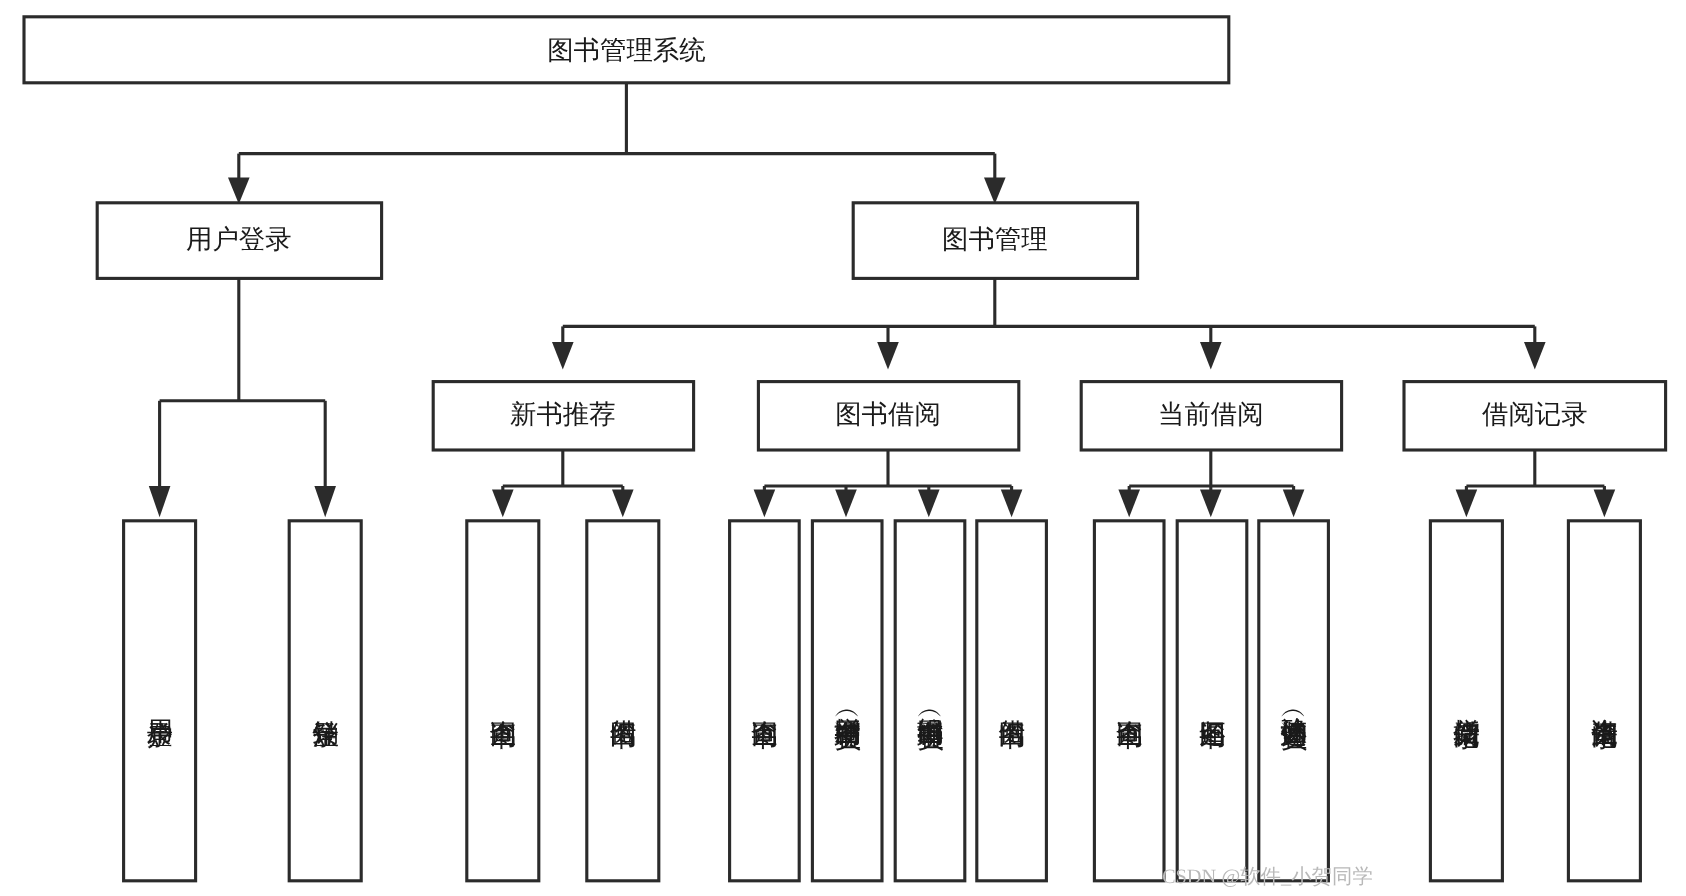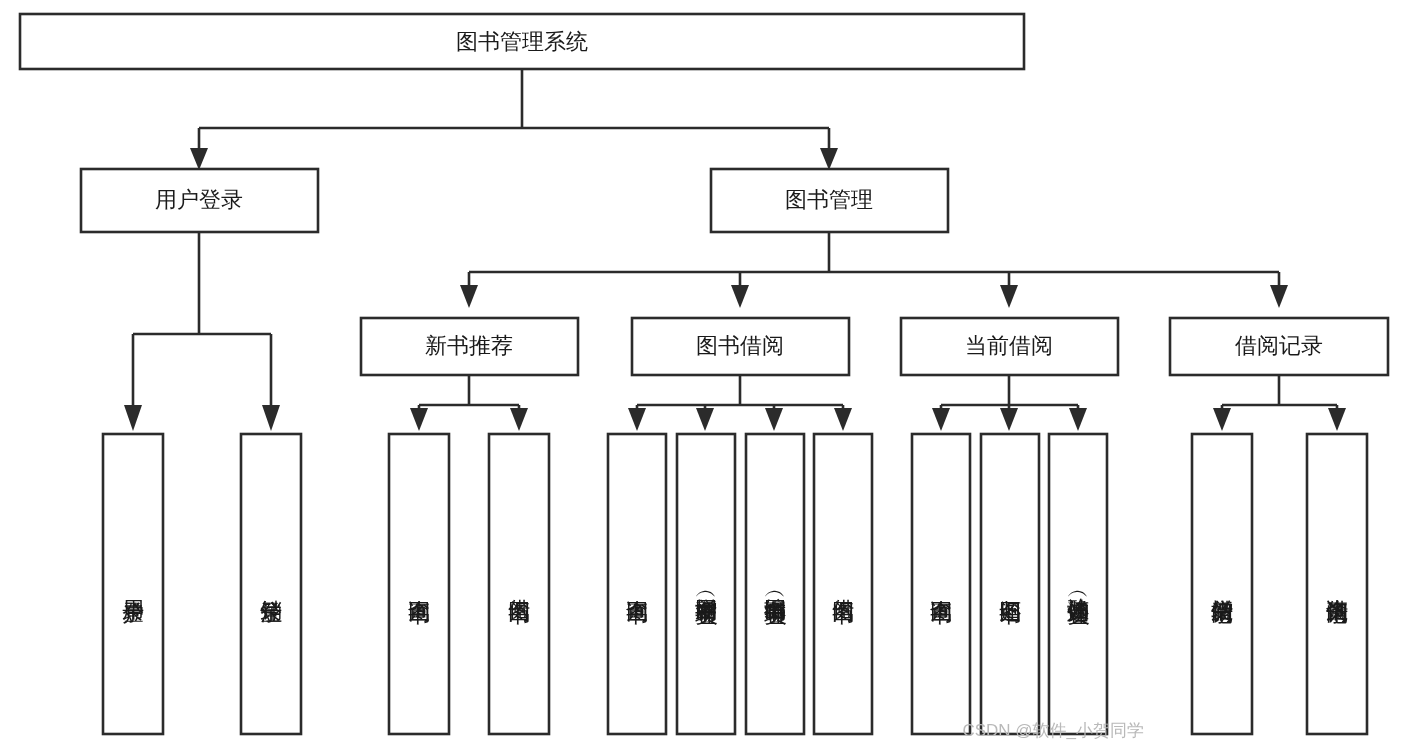--- a/index.html
+++ b/index.html
@@ -61,21 +61,21 @@
     display: flex;
     align-items: center;
     justify-content: center;
     white-space: nowrap;
     pointer-events: none;
   }
   .watermark {
     position: absolute;
     right: 14px;
     bottom: 5px;
-    font-family: Liberation Sans, sans-serif;
+    font-family: Liberation Serif, serif;
     font-size: 17px;
     color: #b9b9b9;
     white-space: nowrap;
   }
 </style>
 </head>
 <body>
 
 <div id="diagram-root">
 

